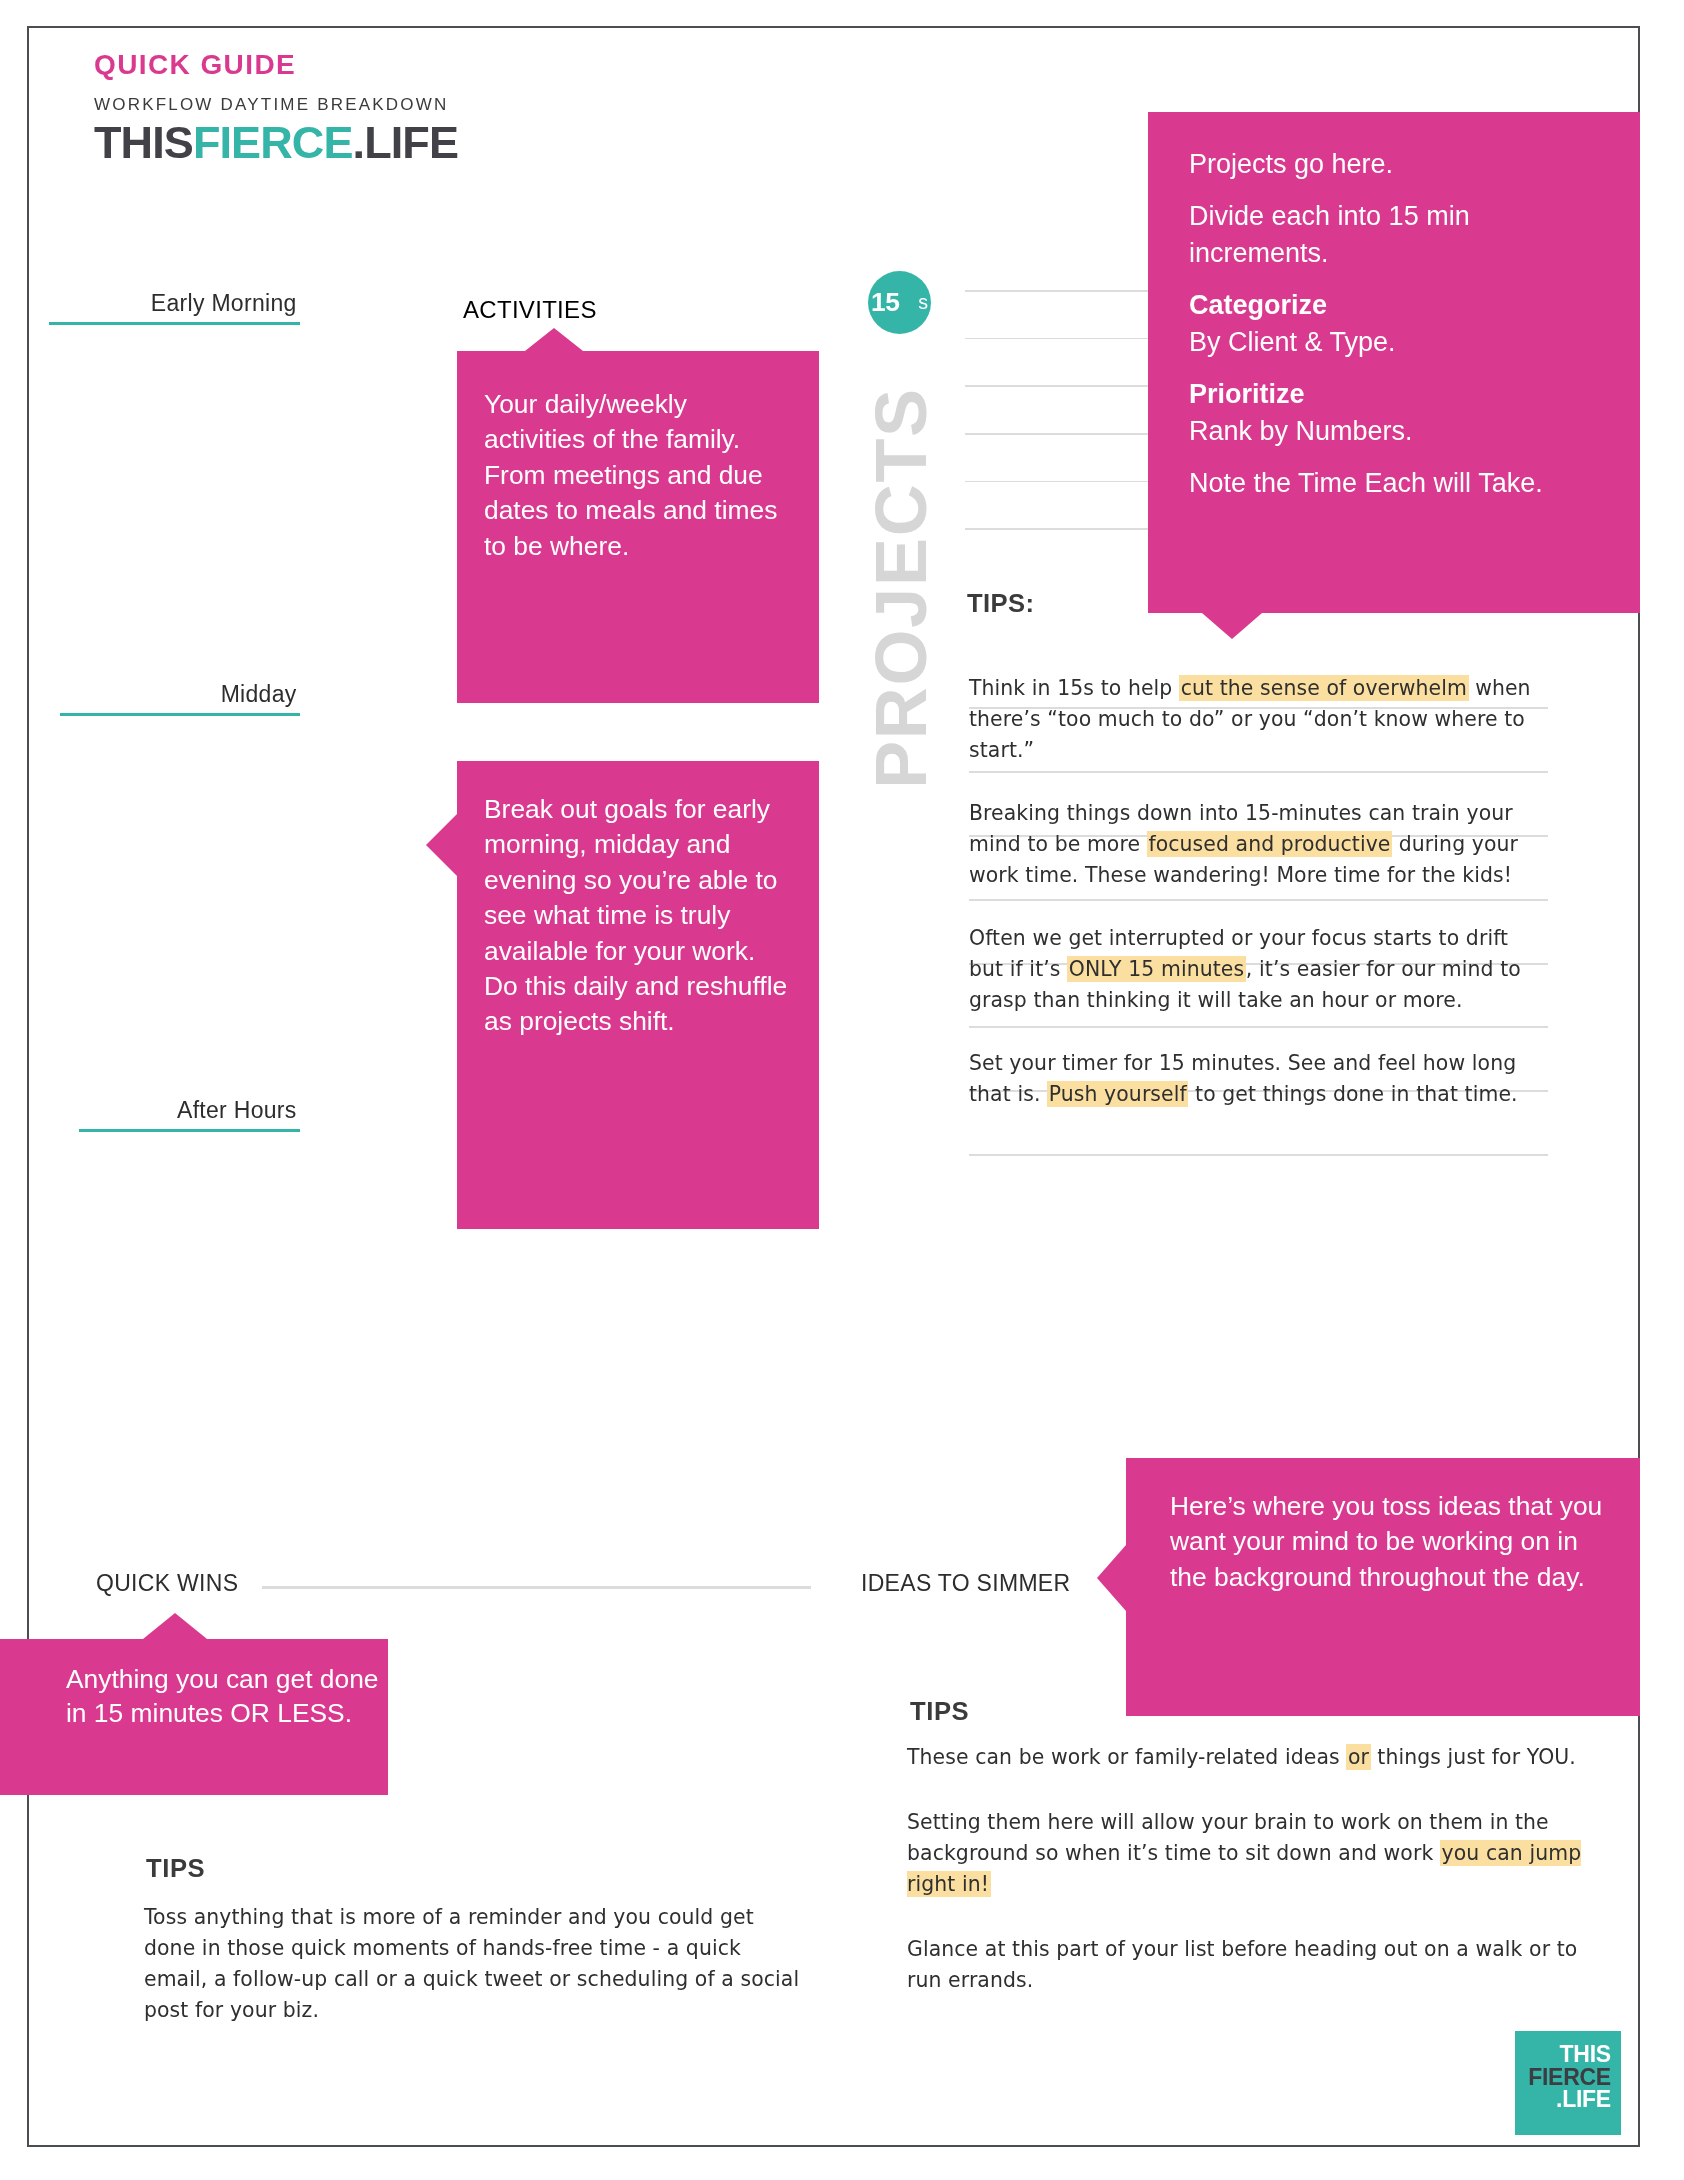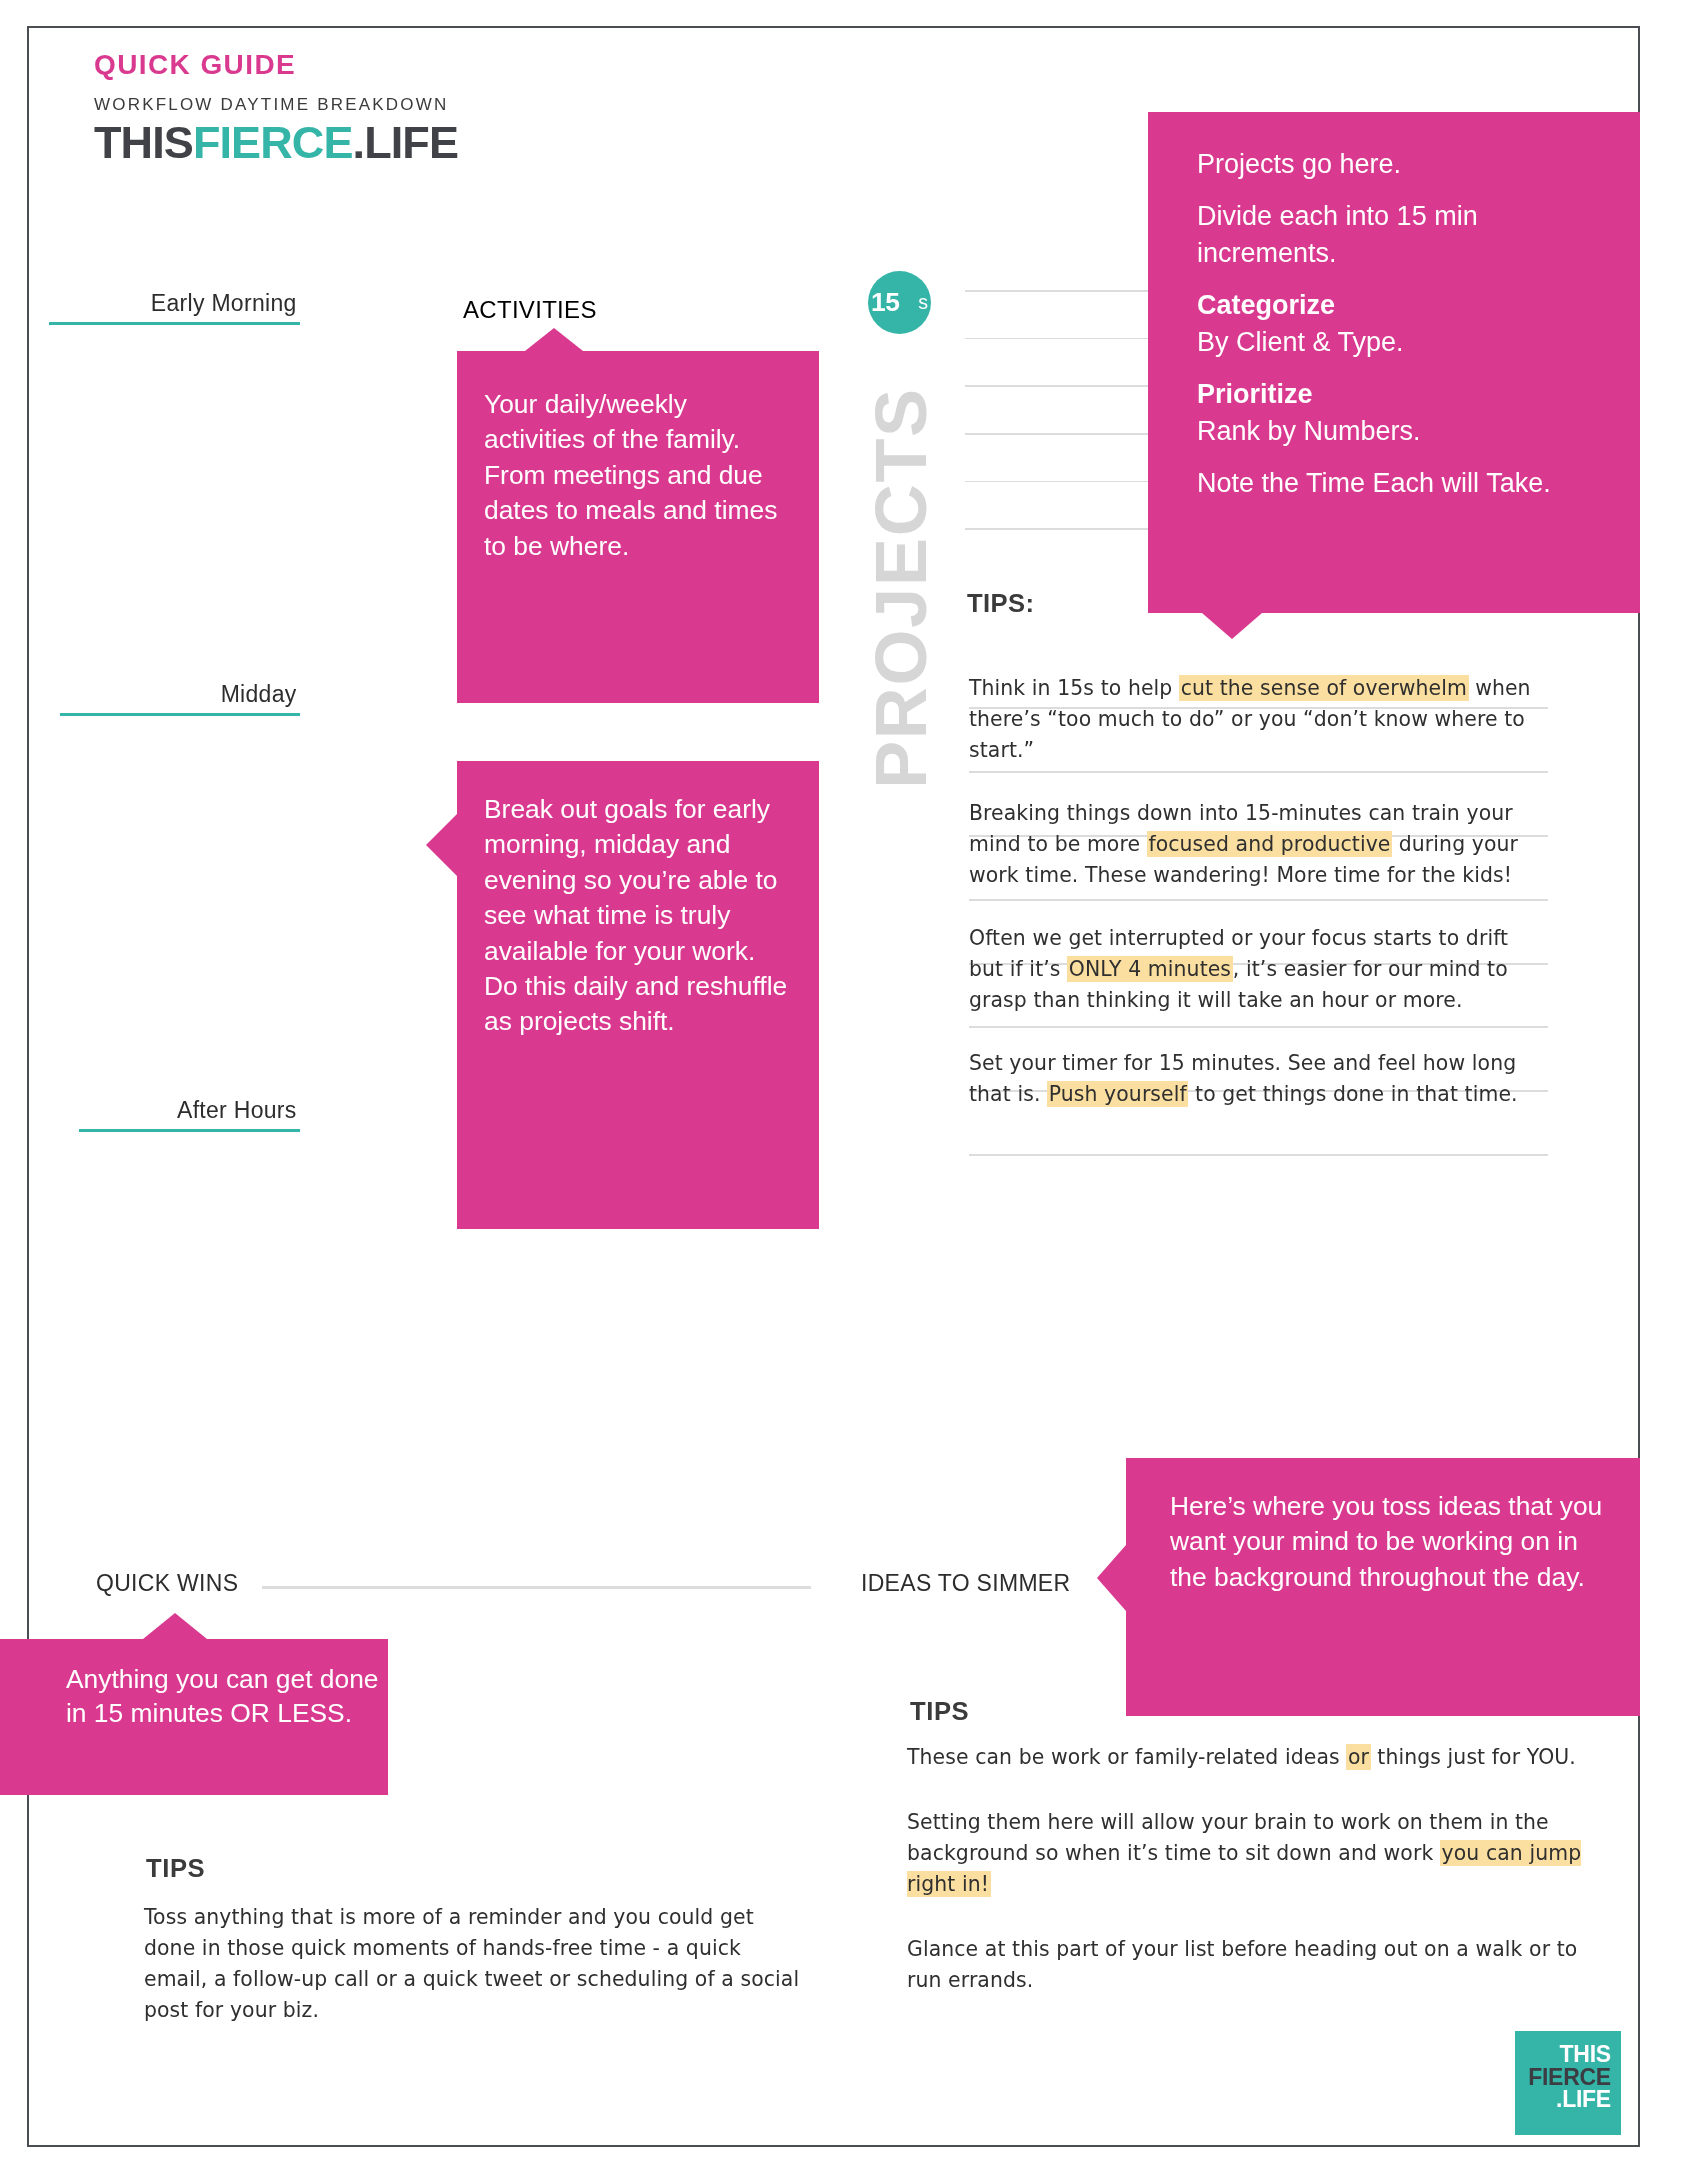--- a/index.html
+++ b/index.html
@@ -94,21 +94,21 @@
   }
 
   #box-projects{
     left:1148px;top:112px;width:492px;height:501px;padding:34px 34px 0 37px;
   }
   #box-projects .notch-down{
     position:absolute;left:54px;bottom:-26.4px;width:0;height:0;
     border-left:30px solid transparent;border-right:30px solid transparent;
     border-top:26.4px solid #D93A8F;
   }
-  #box-projects .ln{font-size:27px;line-height:1.35;margin:0 0 16px 12px;}
+  #box-projects .ln{font-size:27px;line-height:1.35;margin:0 0 16px 4px;}
   #box-projects .ln.bold{font-weight:bold;margin-bottom:0;}
   #box-projects .ln.tight{margin-bottom:16px;}
 
   
   .hand{
     font-family:"DejaVu Sans",sans-serif;
     font-size:20.4px;color:#2f2f2f;line-height:1.52;letter-spacing:0.1px;
   }
   .hl{background:#FADFA0;padding:0.9px 1.7px;}
   #projects-tips{position:absolute;left:969px;top:673px;width:579px;}
@@ -248,21 +248,21 @@
     <div class="rline" style="top:481px"></div>
   </div>
 
   <div class="tipblock hand">
     <p><span>Think in 15s to help </span><span class="hl">cut the sense of overwhelm</span><span> when there’s “too much to do” or you “don’t know where to start.”</span></p>
   </div>
   <div class="tipblock hand">
     <p><span>Breaking things down into 15-minutes can train your mind to be more </span><span class="hl">focused and productive</span><span> during your work time. These wandering! More time for the kids!</span></p>
   </div>
   <div class="tipblock hand">
-    <p><span>Often we get interrupted or your focus starts to drift but if it’s </span><span class="hl">ONLY 4 minutes</span><span>, it’s easier for our mind to grasp than thinking it will take an hour or more.</span></p>
+    <p><span>Often we get interrupted or your focus starts to drift but if it’s </span><span class="hl">ONLY 15 minutes</span><span>, it’s easier for our mind to grasp than thinking it will take an hour or more.</span></p>
   </div>
   <div class="tipblock hand">
     <p><span>Set your timer for 15 minutes. See and feel how long that is. </span><span class="hl">Push yourself</span><span> to get things done in that time.</span></p>
   </div>
 </div>
 
 <div class="sec-head" id="quick-wins-label">QUICK WINS</div>
 <div id="bottom-rule"></div>
 <div class="sec-head" id="ideas-label">IDEAS TO SIMMER</div>
 

